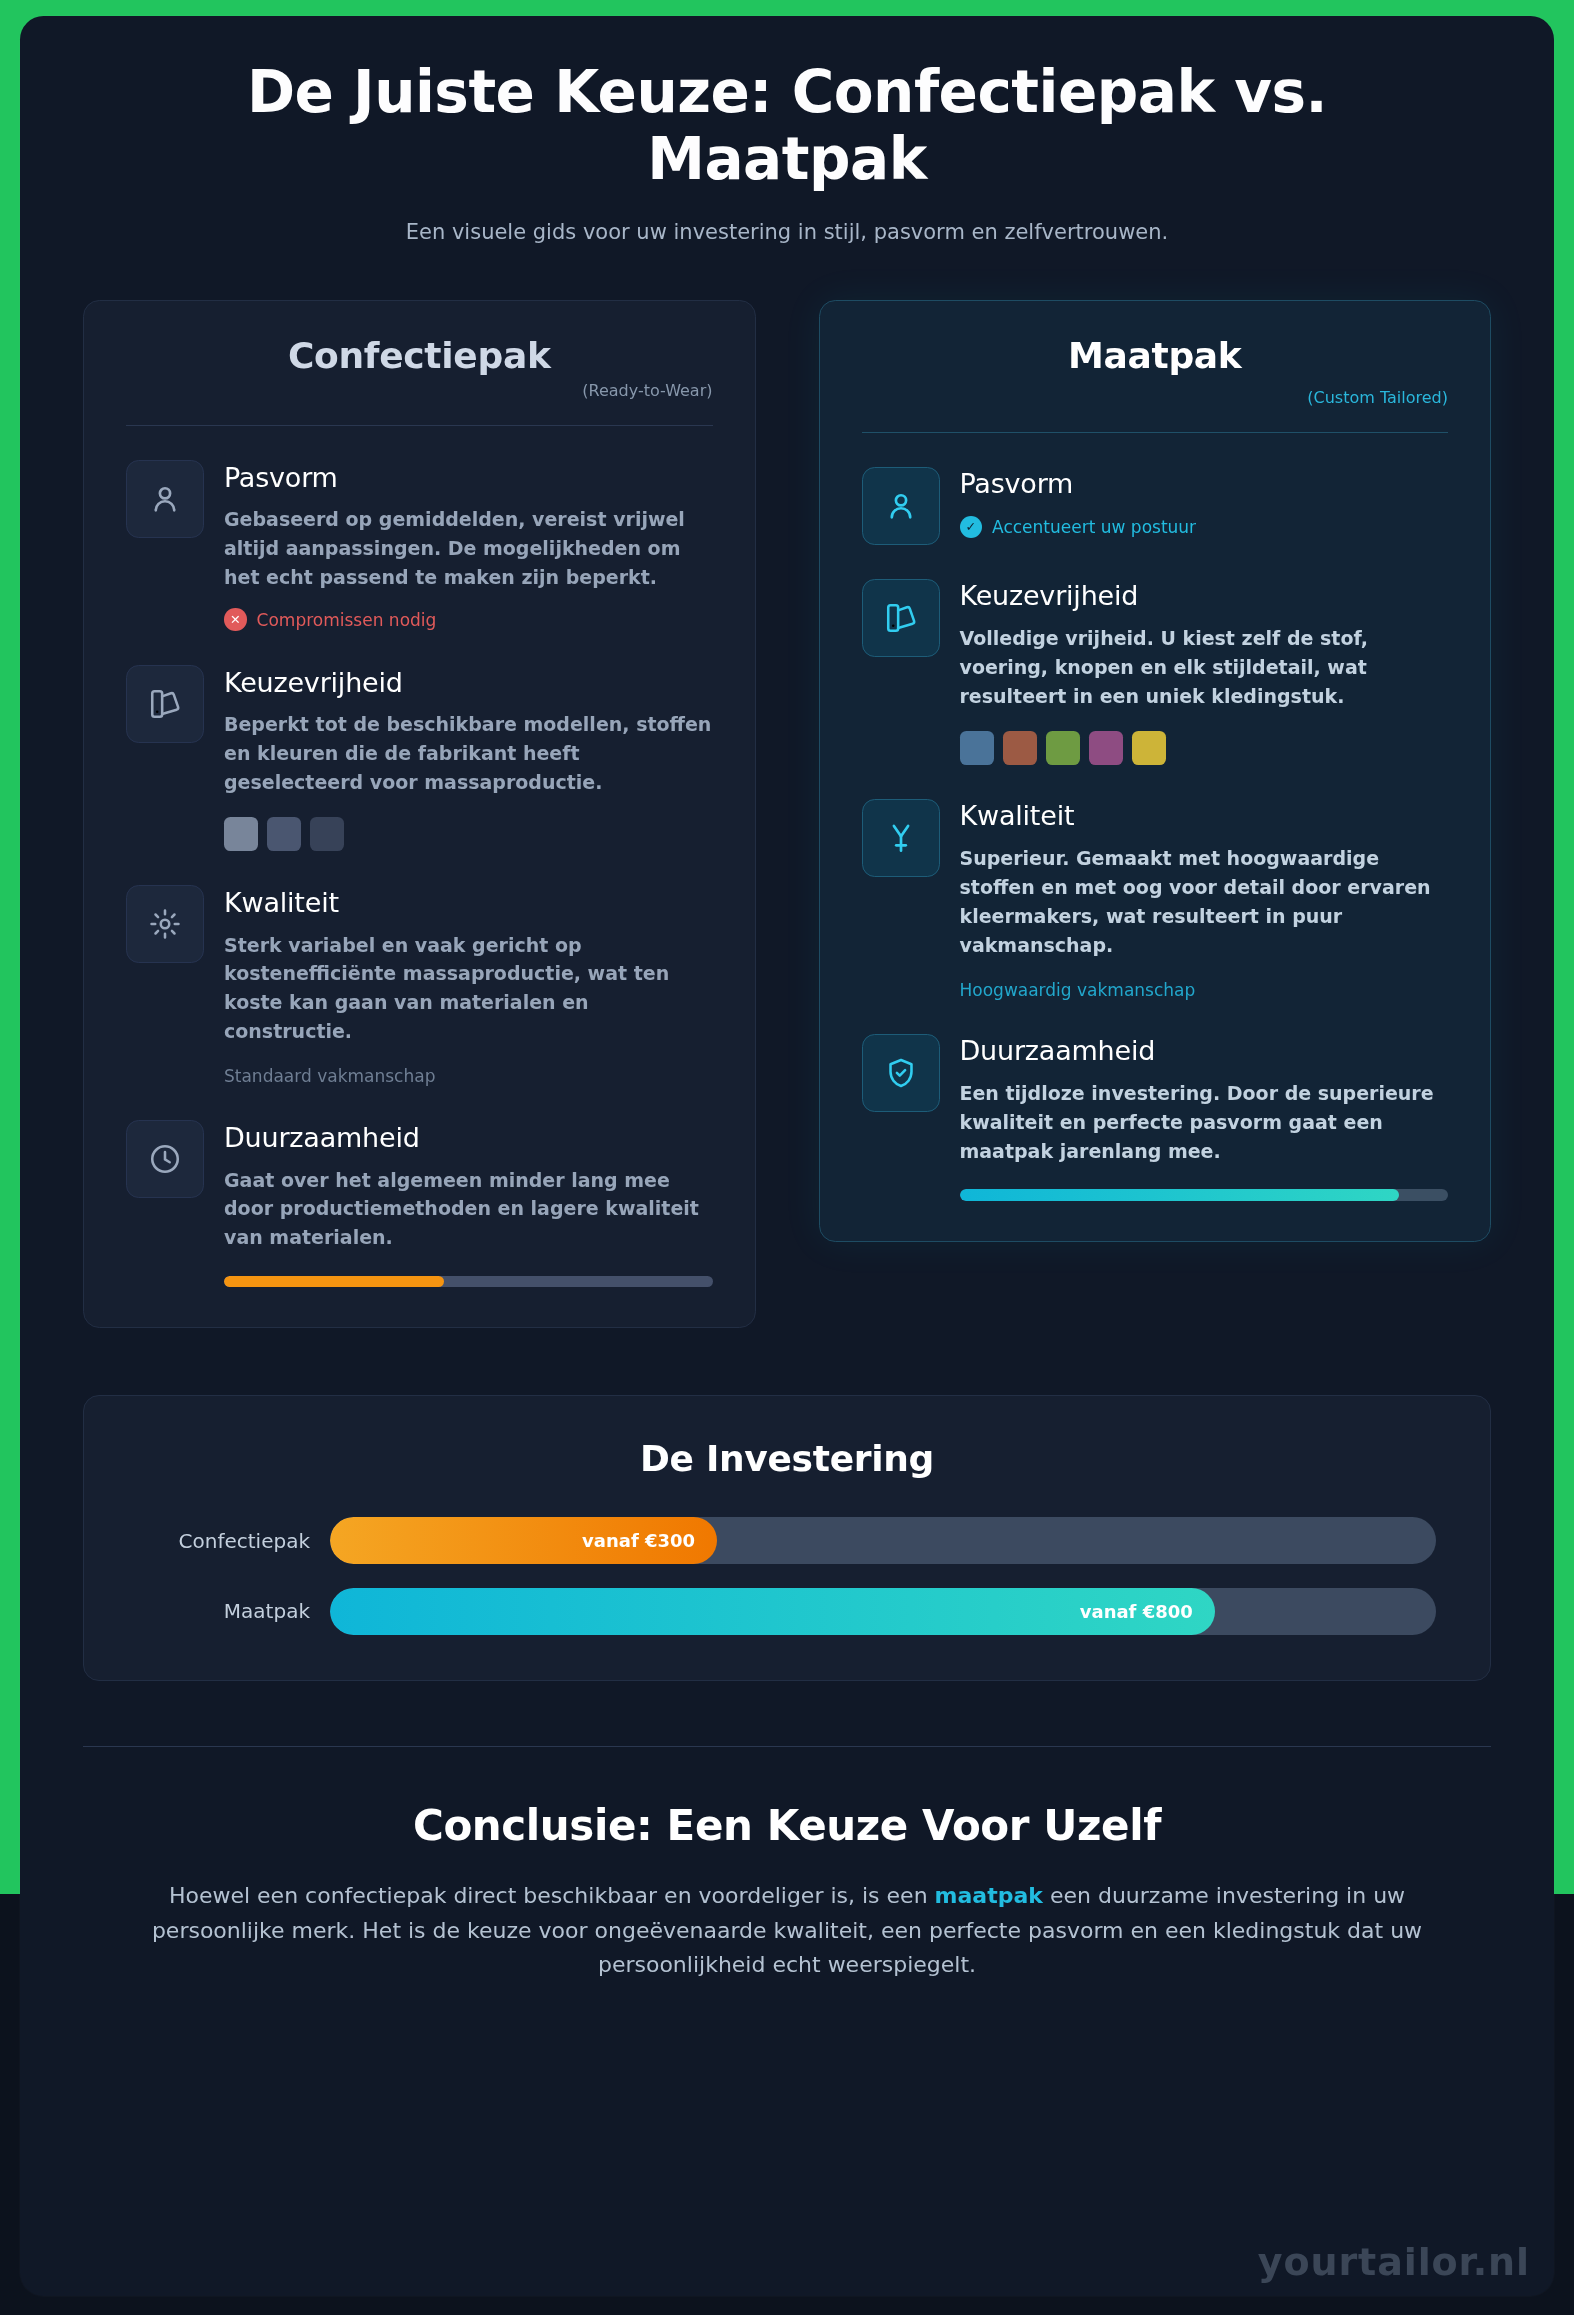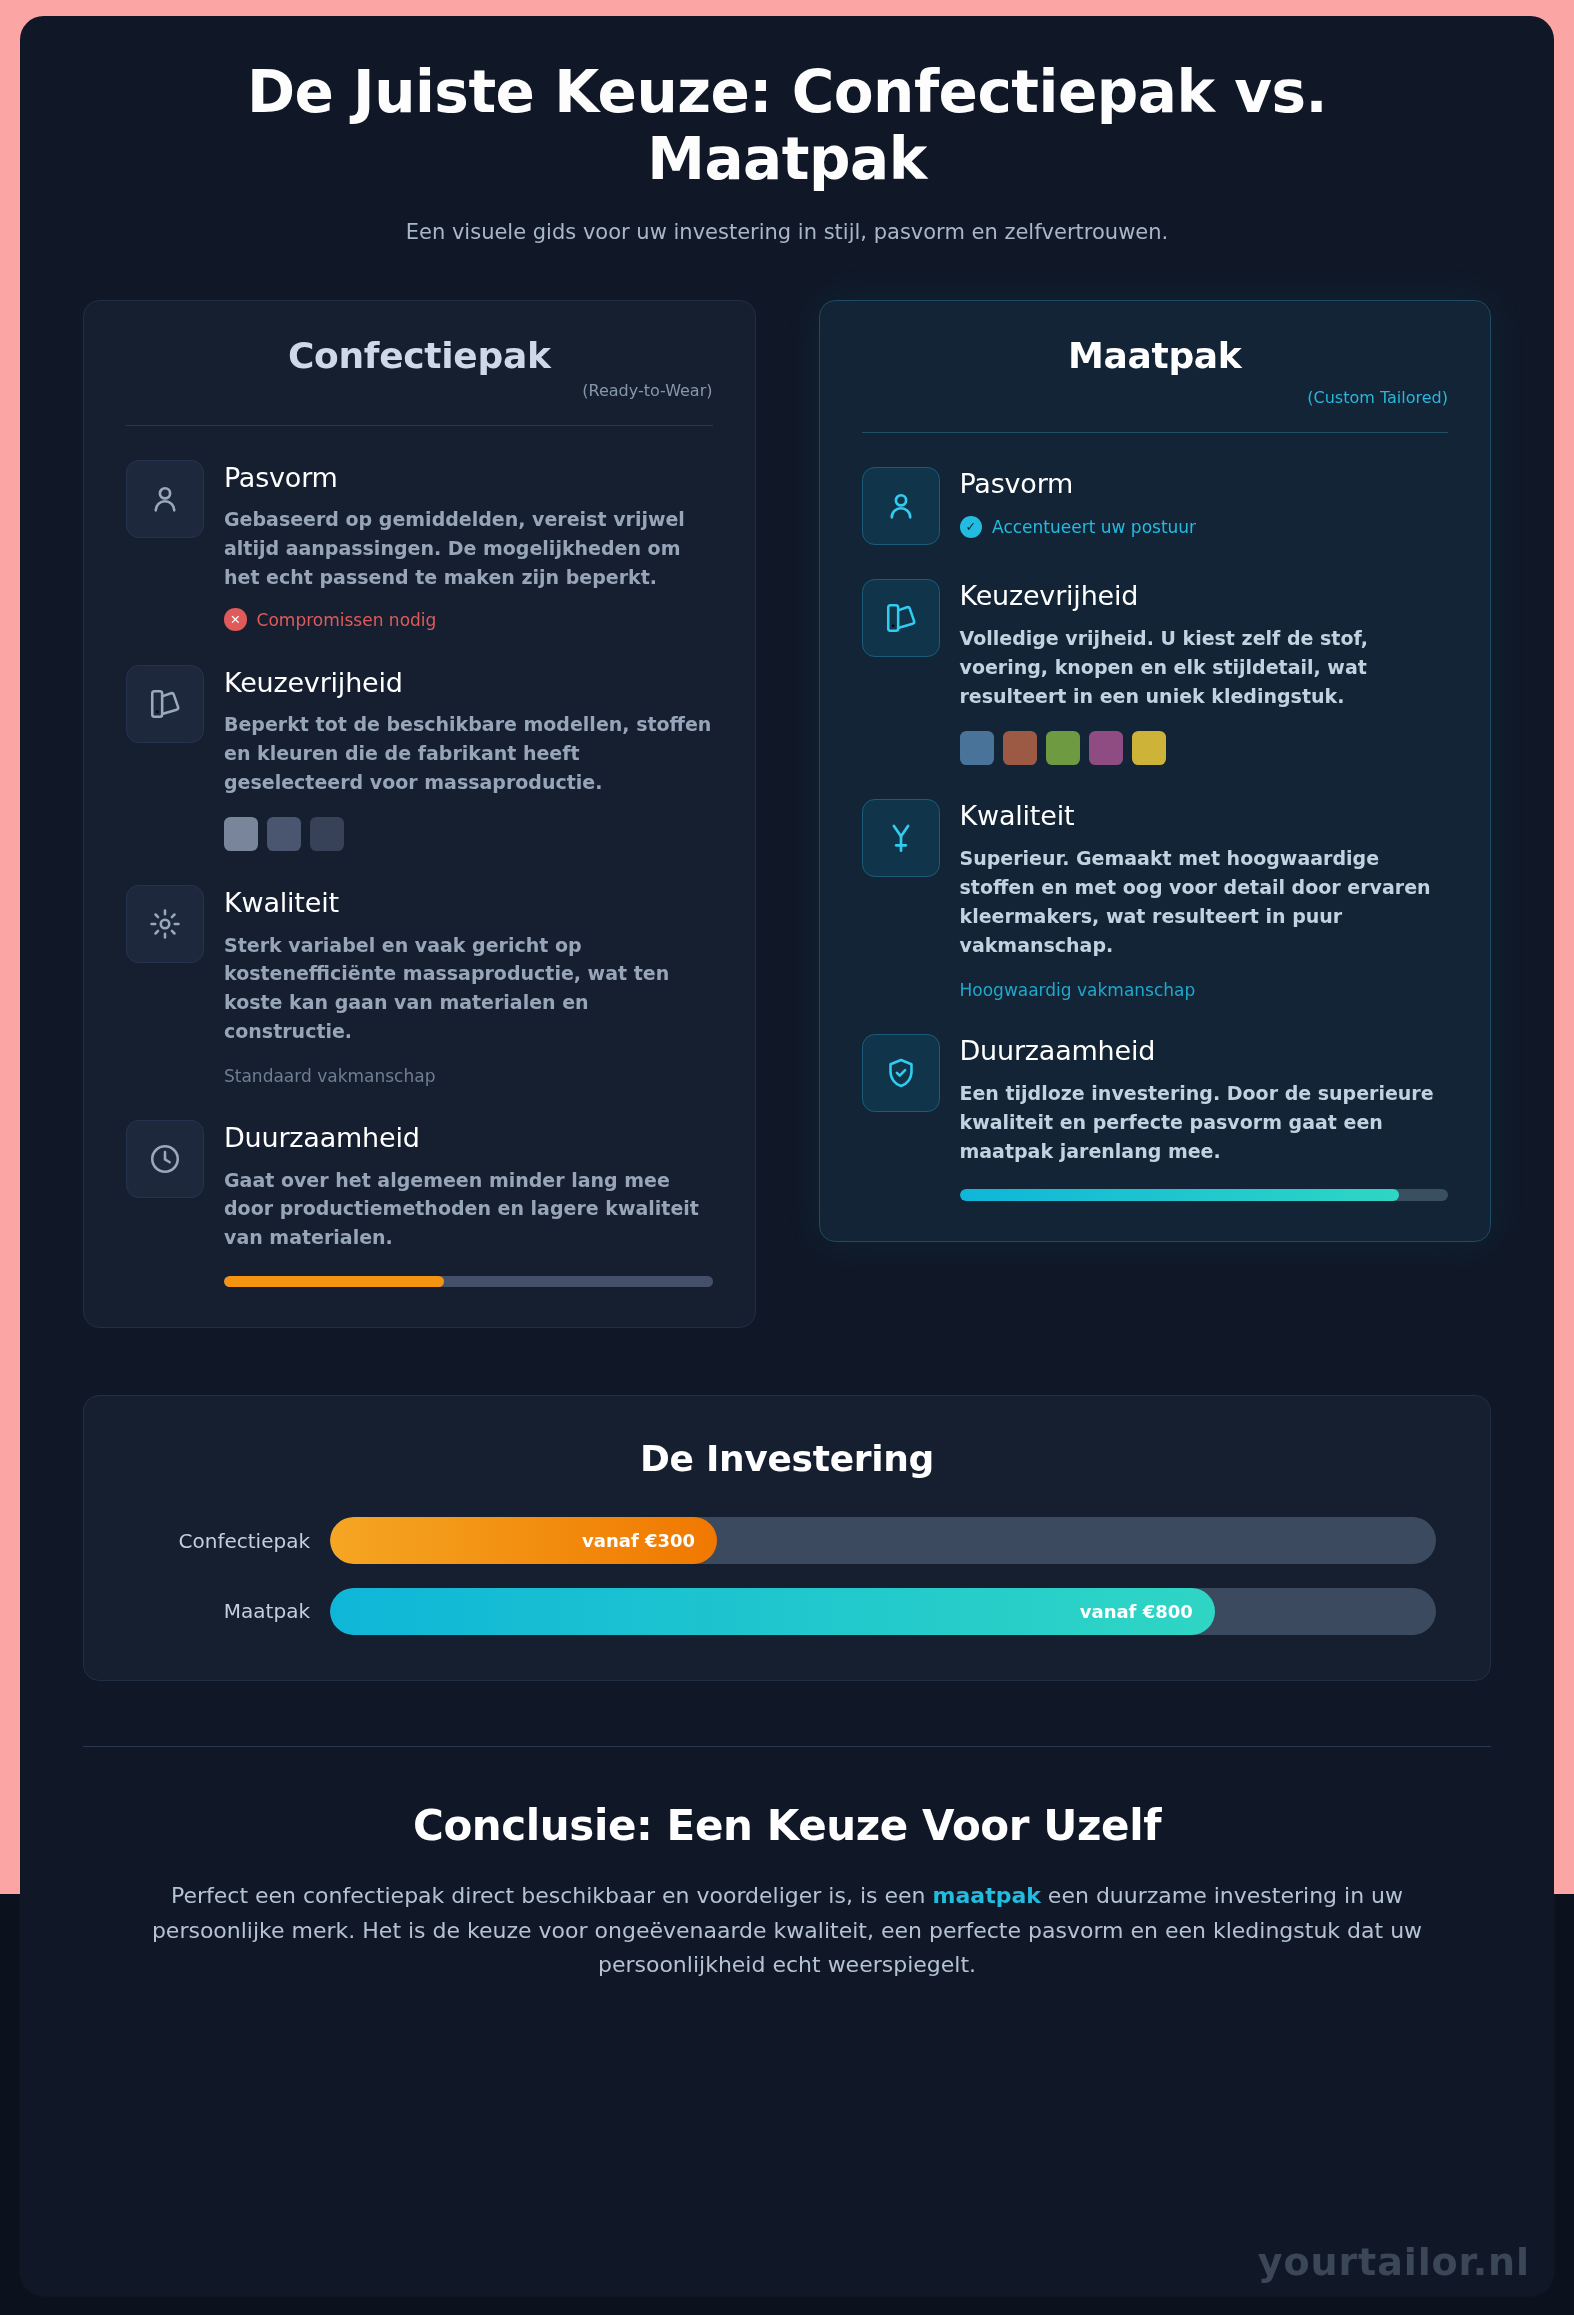--- a/index.html
+++ b/index.html
@@ -8,21 +8,21 @@
     width: 1574px;
     height: 2316px;
     background: #0c121d;
     font-family: "DejaVu Sans", "Liberation Sans", sans-serif;
   }
 
   #page {
     position: relative;
     width: 1574px;
     height: 1894px;
-    background: #fca5a5;
+    background: #22c55e;
     padding: 16.3px 20px 20px 20px;
   }
 
   .sheet {
     position: relative;
     width: 1534px;
     height: 2280px;
     background: #101827;
     border-radius: 23.5px;
     overflow: hidden;
@@ -409,20 +409,20 @@
           </div>
 
         </div>
       </div>
     </div>
 
     <div class="rule"></div>
 
     <div class="conclusion">
       <h2>Conclusie: Een Keuze Voor Uzelf</h2>
-      <p><span>Perfect een confectiepak direct beschikbaar en voordeliger is, is een </span><span class="hl">maatpak</span><span> een duurzame investering in uw persoonlijke merk. Het is de keuze voor ongeëvenaarde kwaliteit, een perfecte pasvorm en een kledingstuk dat uw persoonlijkheid echt weerspiegelt.</span></p>
+      <p><span>Hoewel een confectiepak direct beschikbaar en voordeliger is, is een </span><span class="hl">maatpak</span><span> een duurzame investering in uw persoonlijke merk. Het is de keuze voor ongeëvenaarde kwaliteit, een perfecte pasvorm en een kledingstuk dat uw persoonlijkheid echt weerspiegelt.</span></p>
     </div>
 
     <div class="watermark">yourtailor.nl</div>
 
   </div>
 </div>
 
 
 </body></html>

